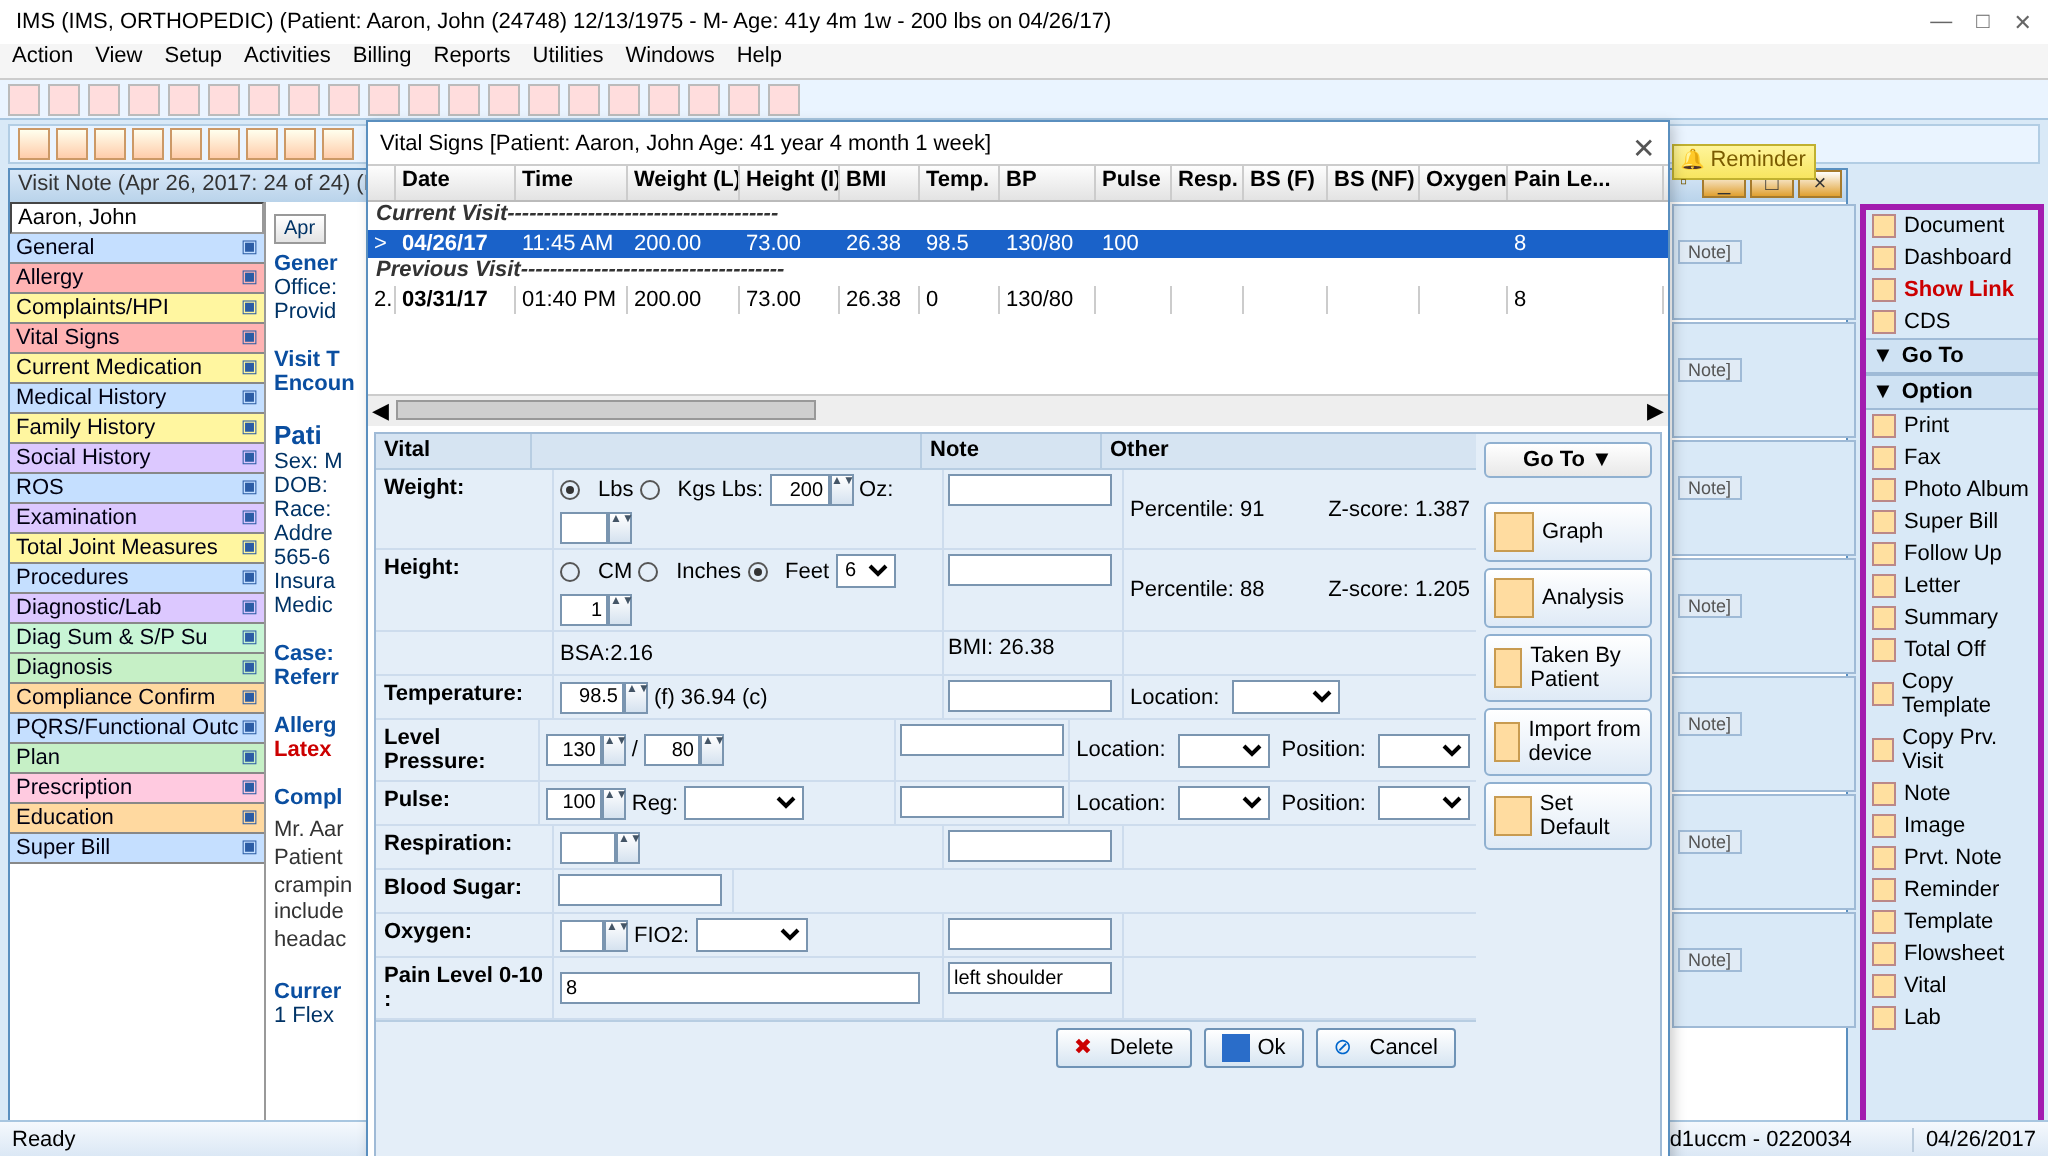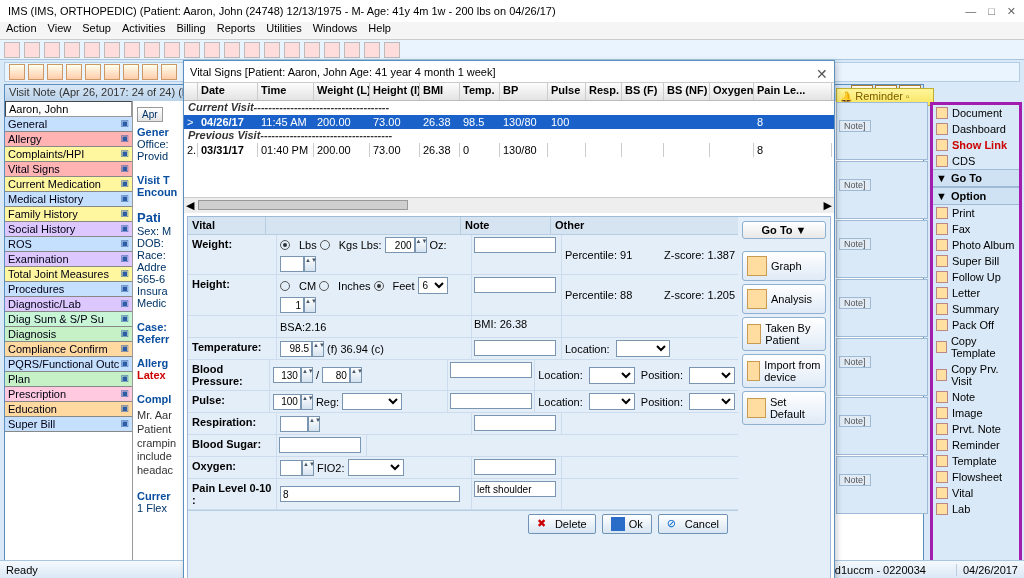--- a/index.html
+++ b/index.html
@@ -18,21 +18,21 @@
 .nav-panel { width: 128px; background: #fff; border-right: 1px solid #999; }
 .pt-name { background: #fff; border: 1px inset #999; padding: 1px 3px; }
 .nav-item { padding: 1px 3px; border-bottom: 1px solid #888; display: flex; justify-content: space-between; font-size: 10px; color: #001; position: relative; cursor: pointer; }
 .nav-item .arrow { color: #2b5ca5; font-size: 9px; }
 .c-red { background: #ffb3b3; } .c-yellow { background: #fff6a0; } .c-blue { background: #c5dfff; } .c-lav { background: #dcc8ff; } .c-green { background: #c6f0c6; } .c-orange { background: #ffd9a0; } .c-pink { background: #ffcae0; } .c-mint { background: #c8f5d5; }
 .main-content { flex: 1; background: #fff; padding: 4px; font-size: 11px; color: #003366; position: relative; overflow: hidden; }
 .main-content .bold { font-weight: bold; }
 .mid-col { position: absolute; left: 836px; top: 24px; width: 92px; height: 490px; }
 .mid-col .cell { height: 42px; border: 1px solid #9fbad6; background: #d9e9f7; margin-bottom: 1px; font-size: 10px; padding: 2px; color: #555; }
 .mid-col .cell .tag { display: inline-block; background: #e1ebf5; border: 1px solid #9fbad6; padding: 0 4px; margin-top: 4px; font-size: 9px; }
-.reminder-bar { position: absolute; left: 836px; top: 28px; width: 98px; height: 18px; background: linear-gradient(#fff59a,#f7e560); border: 1px solid #c0b030; font-size: 10px; padding: 1px 3px; color: #7a5b00; }
+.reminder-bar { position: absolute; left: 836px; top: 12px; width: 72px; height: 18px; background: linear-gradient(#fff59a,#f7e560); border: 1px solid #c0b030; font-size: 10px; padding: 1px 3px; color: #7a5b00; }
 .right-panel { position: absolute; right: 2px; top: 24px; width: 92px; height: 490px; background: #d9e9f7; border: 3px solid #a21caf; }
 .rp-item { padding: 2px 3px; display: flex; align-items: center; gap: 4px; font-size: 10px; cursor: pointer; }
 .rp-item.red { color: #c00; font-weight: bold; }
 .rp-item.section { border-top: 1px solid #9fbad6; border-bottom: 1px solid #9fbad6; background: #cfe2f3; font-weight: bold; }
 .rp-ico { width: 12px; height: 12px; background: #ffe0a0; border: 1px solid #b88; display: inline-block; }
 
 .modal { position: absolute; left: 183px; top: 0px; width: 652px; height: 524px; background: #fff; border: 1px solid #5a8fbf; box-shadow: 2px 2px 6px rgba(0,0,0,.2); z-index: 50; display: flex; flex-direction: column; }
 .m-title { height: 22px; background: #fff; display: flex; align-items: center; padding: 0 6px; border-bottom: 1px solid #ccc; }
 .m-title .x { margin-left: auto; width: 12px; height: 12px; font-size: 14px; color: #555; cursor: pointer; }
 .m-grid-head { height: 18px; background: linear-gradient(#fdfdfd,#e3e3e3); display: flex; border-bottom: 1px solid #bbb; font-size: 10px; font-weight: bold; }
@@ -340,21 +340,21 @@
       <div class="rp-item">
         <span class="rp-ico"></span>
         <span>Letter</span>
       </div>
       <div class="rp-item">
         <span class="rp-ico"></span>
         <span>Summary</span>
       </div>
       <div class="rp-item">
         <span class="rp-ico"></span>
-        <span>Pack Off</span>
+        <span>Total Off</span>
       </div>
       <div class="rp-item">
         <span class="rp-ico"></span>
         <span>Copy Template</span>
       </div>
       <div class="rp-item">
         <span class="rp-ico"></span>
         <span>Copy Prv. Visit</span>
       </div>
       <div class="rp-item">
@@ -538,21 +538,21 @@
             <span>(f)</span>
             <span>36.94 (c)</span>
           </div>
           <div class="note"><input class="txt" style="width: 82px;"></div>
           <div class="other">
               <span>Location:</span>
               <select class="sel" style="width:54px"></select>
             </div>
         </div>
         <div class="fr">
-          <div class="lab">Blood Pressure:</div>
+          <div class="lab">Level Pressure:</div>
           <div class="val">
             <span class="spin">
                 <input class="txt" style="width: 28px; text-align: right;" value="130">
                 <span class="ud">▲▼</span>
               </span>
             /
             <span class="spin">
                 <input class="txt" style="width: 28px; text-align: right;" value="80">
                 <span class="ud">▲▼</span>
               </span>

